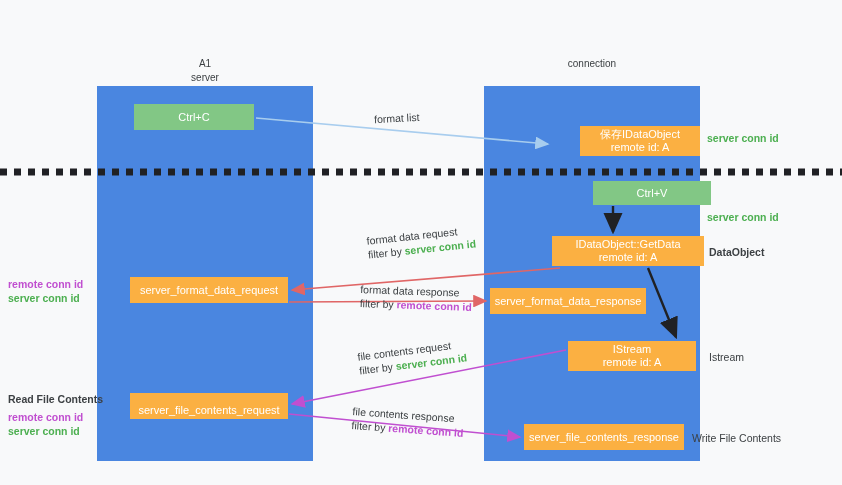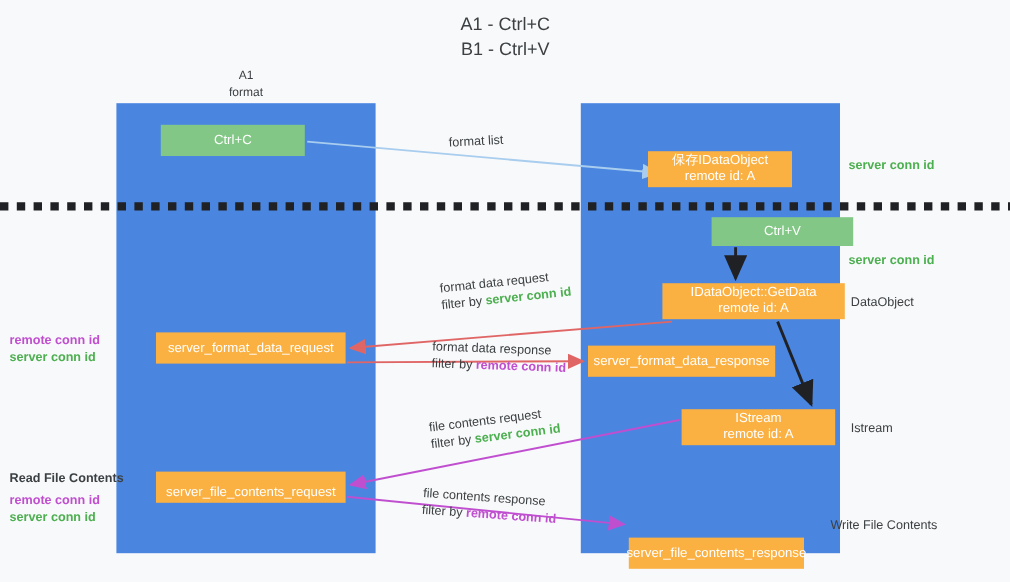--- a/index.html
+++ b/index.html
@@ -39,28 +39,28 @@
   .node{
     position:absolute;display:flex;align-items:center;justify-content:center;
     flex-direction:column;color:#ffffff;font-size:11px;line-height:13px;
     text-align:center;box-sizing:border-box;padding:2px 4px;
   }
   .node.green{background:#82c785;}
   .node.orange{background:#fbb042;}
   .node .ln{display:block;white-space:nowrap;}
 
   #node-ctrl-c{left:134px;top:104px;width:120px;height:26px;}
-  #node-store-dataobject{left:540px;top:126px;width:120px;height:30px;}
+  #node-store-dataobject{left:580px;top:126px;width:120px;height:30px;}
   #node-ctrl-v{left:554px;top:181px;width:118px;height:24px;margin-left:39px;}
   #node-getdata{left:552px;top:236px;width:152px;height:30px;}
   #node-format-data-request{left:130px;top:277px;width:158px;height:26px;}
   #node-format-data-response{left:490px;top:288px;width:156px;height:26px;}
   #node-istream{left:568px;top:341px;width:128px;height:30px;}
   #node-file-contents-request{left:130px;top:393px;width:158px;height:26px;justify-content:flex-end;}
-  #node-file-contents-response{left:524px;top:448px;width:146px;height:26px;}
+  #node-file-contents-response{left:524px;top:424px;width:160px;height:26px;}
 
   
   .edge-label{
     position:absolute;color:#3c4043;font-size:10.5px;line-height:14px;
     white-space:nowrap;
   }
   .edge-label .green-id{color:#4caf50;font-weight:bold;}
   .edge-label .purple-id{color:#c04fd0;font-weight:bold;}
 
   #lbl-format-list{left:374px;top:111px;transform:rotate(-3deg);}
@@ -70,47 +70,44 @@
   #lbl-file-contents-response{left:352px;top:408px;transform:rotate(4deg);}
 
   
   .side-note{position:absolute;font-size:10.5px;line-height:14px;white-space:nowrap;}
   .side-note .plain{color:#3c4043;}
   .side-note .green-id{color:#4caf50;font-weight:bold;}
   .side-note .purple-id{color:#c04fd0;font-weight:bold;}
 
   #note-right-server-1{left:707px;top:131px;color:#4caf50;font-weight:bold;}
   #note-right-server-2{left:707px;top:210px;color:#4caf50;font-weight:bold;}
-  #note-right-dataobject{left:709px;top:245px;color:#3c4043;}
+  #note-right-dataobject{left:709px;top:245px;color:#3c4043;font-weight:bold;}
   #note-right-istream{left:709px;top:350px;color:#3c4043;}
   #note-right-write-file{left:692px;top:431px;color:#3c4043;}
 
   #note-left-conn-1{left:8px;top:277px;}
   #note-left-read-file{left:8px;top:392px;font-weight:bold;}
   #note-left-conn-2{left:8px;top:410px;}
   .side-note .ln{display:block;}
 </style>
 </head>
 <body>
 
 <div class="canvas">
 
-  <div id="diagram-title">
-    <span>A1 - Ctrl+C</span>
-    <span>B1 - Ctrl+V</span>
-  </div>
 
   <div class="lane" id="lane-a1"></div>
   <div class="lane" id="lane-b1"></div>
 
   <div class="lane-head" id="head-a1">
     <span class="l1">A1</span>
-    <span class="l2">format</span>
+    <span class="l2">server</span>
   </div>
   <div class="lane-head" id="head-b1">
+    <span class="l2">connection</span>
   </div>
 
   <svg class="layer" viewBox="0 0 842 485">
     <defs>
       <marker id="ah-blue" markerWidth="9" markerHeight="8" refX="8" refY="4" orient="auto">
         <path d="M0,0 L9,4 L0,8 z" fill="#a8cdee"></path>
       </marker>
       <marker id="ah-red" markerWidth="9" markerHeight="8" refX="8" refY="4" orient="auto">
         <path d="M0,0 L9,4 L0,8 z" fill="#e06666"></path>
       </marker>

